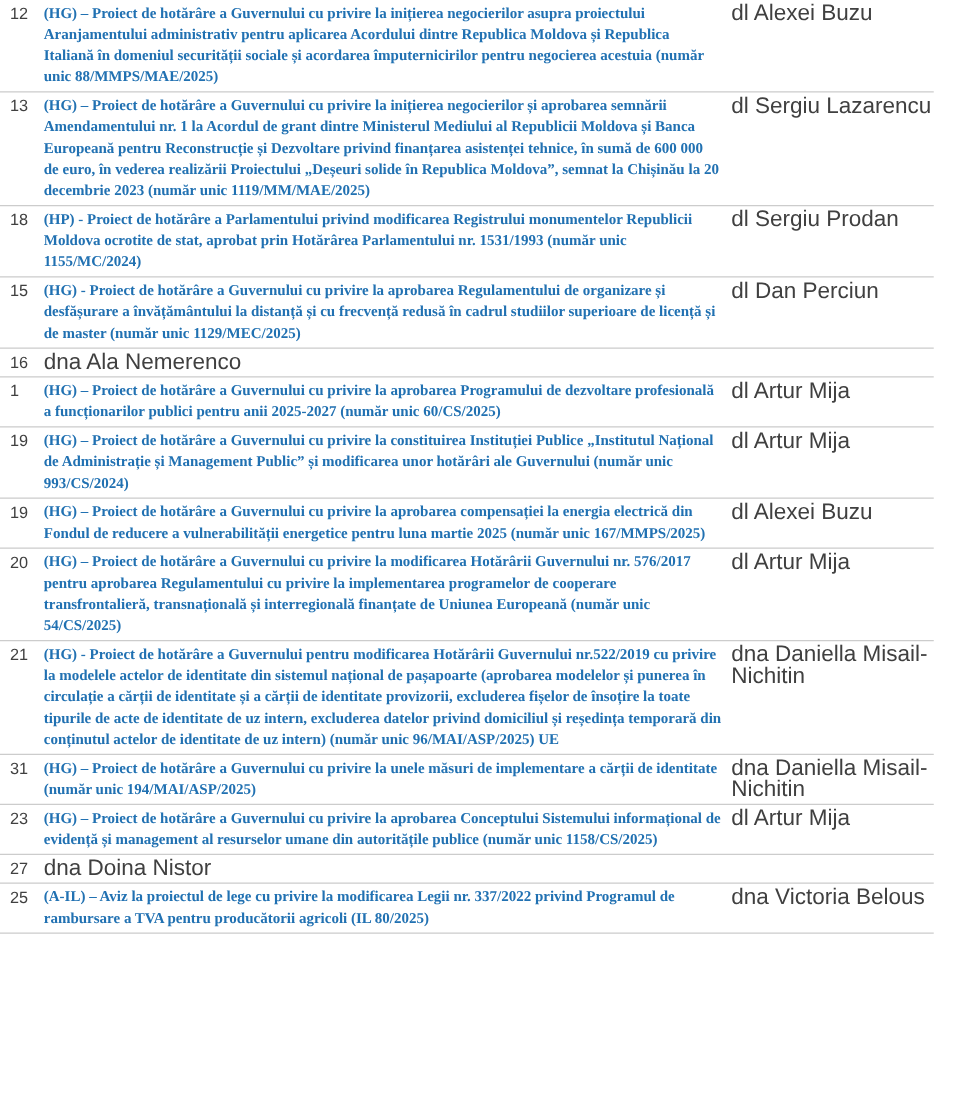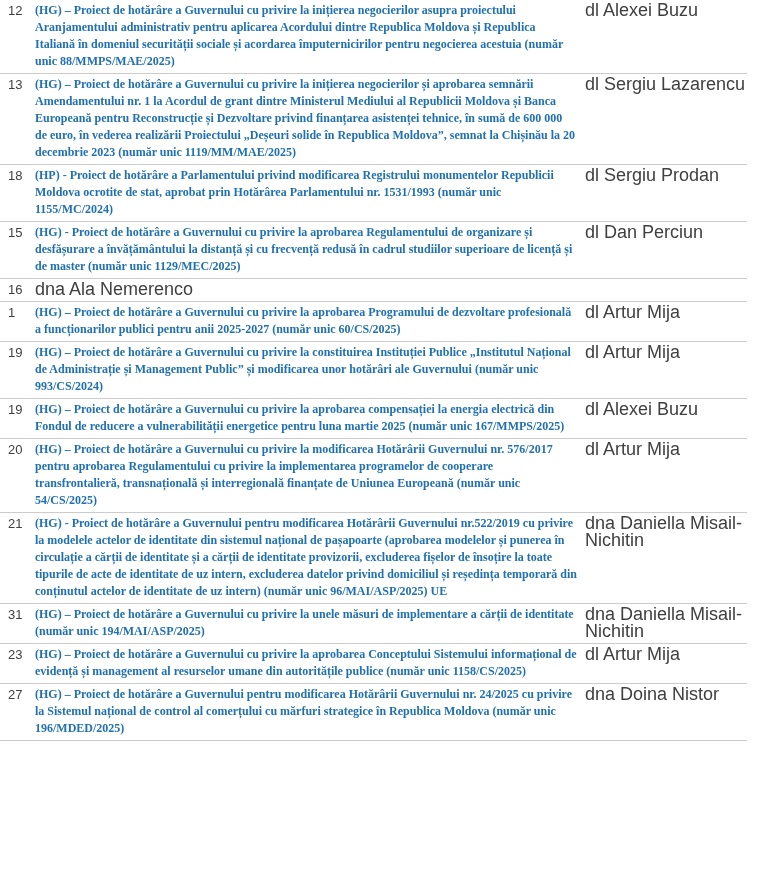--- a/index.html
+++ b/index.html
@@ -140,19 +140,23 @@
   <div class="row">
     <div class="num">23</div>
     <div class="desc-wrap">
       <a class="desc">(HG) – Proiect de hotărâre a Guvernului cu privire la aprobarea Conceptului Sistemului informațional de evidență și management al resurselor umane din autoritățile publice (număr unic 1158/CS/2025)</a>
     </div>
     <div class="name">dl Artur Mija</div>
   </div>
 
   <div class="row">
     <div class="num">27</div>
-    <div class="desc-wrap">
-      <a class="desc">(HG) – Proiect de hotărâre a Guvernului pentru modificarea Hotărârii Guvernului nr. 24/2025 cu privire la Sistemul național de control al comerțului cu mărfuri strategice în Republica Moldova (număr unic 196/MDED/2025)</a>
-    </div>
     <div class="name">dna Doina Nistor</div>
   </div>
 
+  <div class="row">
+    <div class="num">25</div>
+    <div class="desc-wrap">
+      <a class="desc">(A-IL) – Aviz la proiectul de lege cu privire la modificarea Legii nr. 337/2022 privind Programul de rambursare a TVA pentru producătorii agricoli (IL 80/2025)</a>
+    </div>
+    <div class="name">dna Victoria Belous</div>
+  </div>
 </div>
 
 </body></html>

